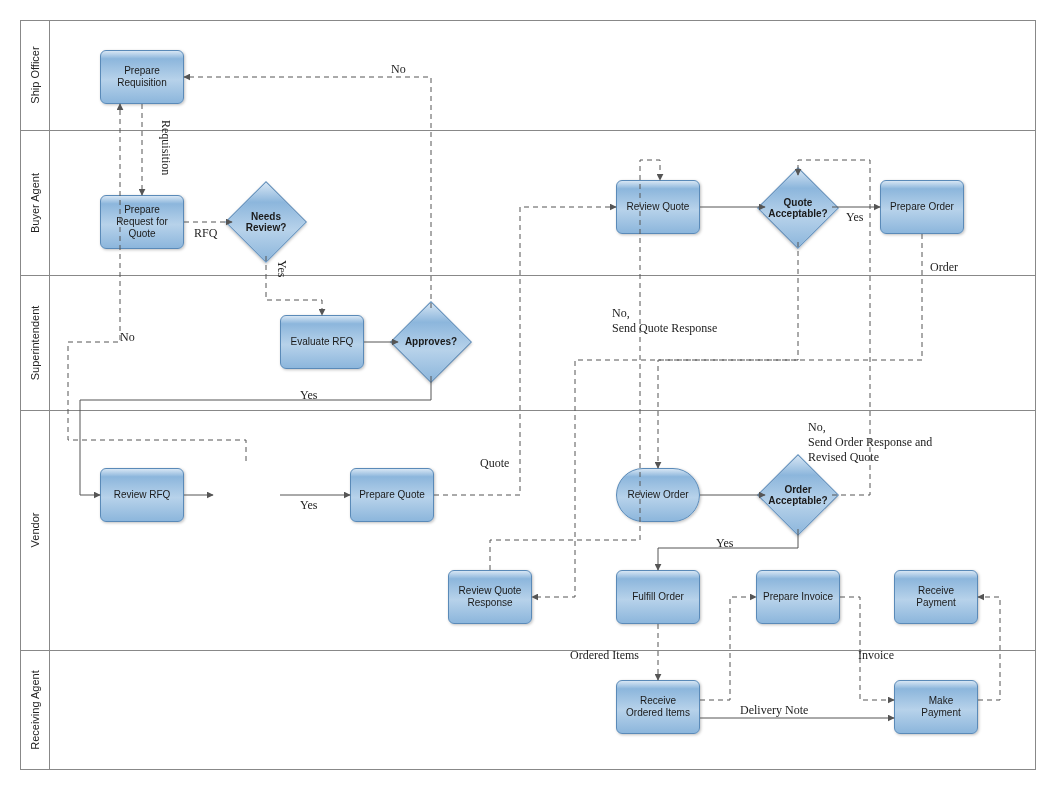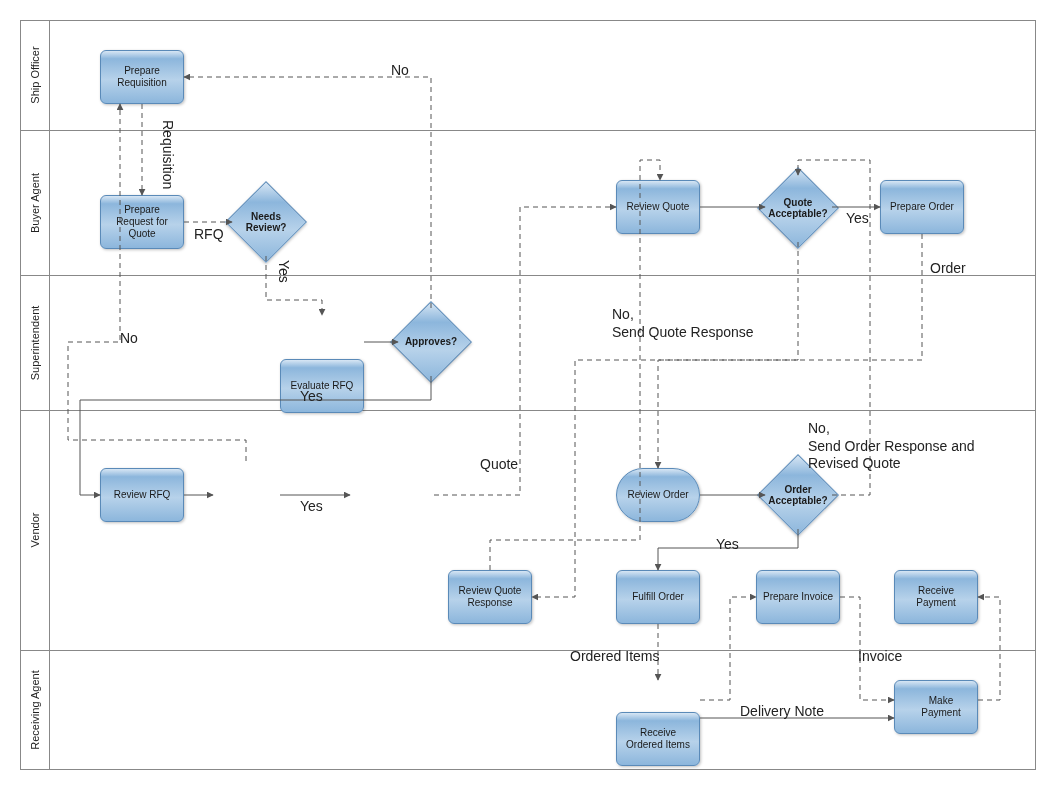--- a/index.html
+++ b/index.html
@@ -96,25 +96,26 @@
     z-index: 2;
     font-size: 10px;
     color: #1a1a1a;
     text-align: center;
     line-height: 1.15;
     max-width: 68px;
   }
 
   .edge-label {
     position: absolute;
-    font-size: 14px;
+    font-size: 12px;
     color: #222;
     background: transparent;
     white-space: pre;
     line-height: 1.25;
+    font-family: Liberation Serif, serif;
   }
   .vlabel {
     writing-mode: vertical-rl;
     text-orientation: mixed;
   }
 
   svg.edges {
     position: absolute;
     left: 0;
     top: 0;
@@ -166,47 +167,48 @@
 
   <div class="box" style="left:616px; top:180px;">Review Quote</div>
 
   <div class="diamond" style="left:762px; top:172px;">
     <div class="shape"></div>
       <div class="dtxt">Quote Acceptable?</div>
   </div>
 
   <div class="box" style="left:880px; top:180px;">Prepare Order</div>
 
-  <div class="box" style="left:280px; top:315px;margin-top:44px;">Evaluate RFQ</div>
+  <div class="box" style="left:280px; top:315px;">Evaluate RFQ</div>
 
   <div class="diamond" style="left:395px; top:306px;">
     <div class="shape"></div>
       <div class="dtxt">Approves?</div>
   </div>
 
   <div class="box" style="left:100px; top:468px;">Review RFQ</div>
 
 
+  <div class="box" style="left:350px; top:468px;">Prepare Quote</div>
 
   <div class="box" style="left:448px; top:570px;">Review Quote Response</div>
 
   <div class="box" style="left:616px; top:468px;border-radius:27px;">Review Order</div>
 
   <div class="diamond" style="left:762px; top:459px;">
     <div class="shape"></div>
       <div class="dtxt">Order Acceptable?</div>
   </div>
 
   <div class="box" style="left:616px; top:570px;">Fulfill Order</div>
 
   <div class="box" style="left:756px; top:570px;">Prepare Invoice</div>
 
   <div class="box" style="left:894px; top:570px;">Receive Payment</div>
 
-  <div class="box" style="left:616px; top:712px;">Receive Ordered Items</div>
+  <div class="box" style="left:616px; top:680px;">Receive Ordered Items</div>
 
   <div class="box" style="left:894px; top:680px;padding-left:14px;">Make Payment</div>
 
   <svg class="edges">
     <defs>
       <marker id="arrow" viewBox="0 0 10 10" refX="9" refY="5" markerWidth="7" markerHeight="7" orient="auto-start-reverse">
         <path d="M 0 0 L 10 5 L 0 10 z" fill="#555"></path>
       </marker>
     </defs>
 

